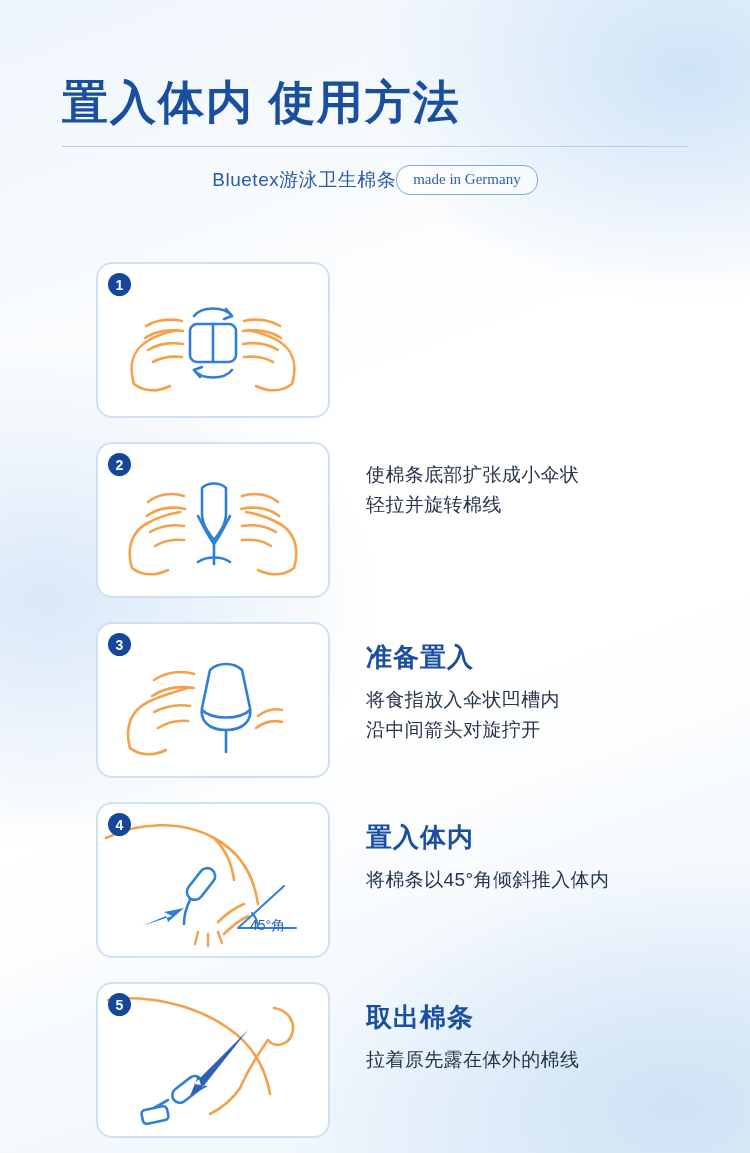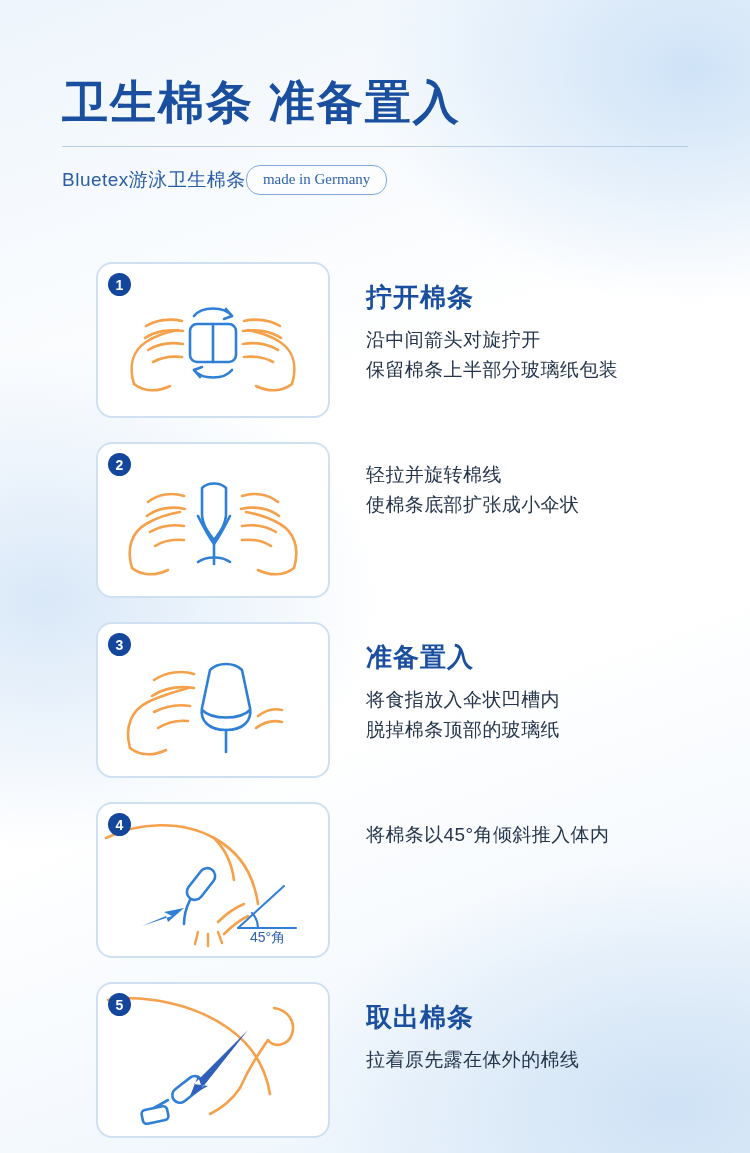--- a/index.html
+++ b/index.html
@@ -42,21 +42,21 @@
   .title-rule {
     margin-top: 16px;
     width: 626px;
     height: 1px;
     background: #b9cee6;
   }
   .subrow {
     margin-top: 18px;
     display: flex;
     align-items: center;
-    justify-content: flex-start;
+    justify-content: center;
     width: 626px;
   }
   .subtitle {
     font-size: 19px;
     color: #2a5ca8;
     letter-spacing: 0.5px;
   }
   .badge {
     border: 1px solid #7fa8d6;
     border-radius: 14px;
@@ -125,30 +125,29 @@
   .step-line {
     font-size: 19px;
     color: #25364c;
     line-height: 1.6;
     letter-spacing: 0.4px;
   }
   .angle-label {
     position: absolute;
     font-size: 14px;
     color: #2f62ab;
-    margin-top: 12px;
   }
 </style>
 </head>
 <body>
 
 <div class="page">
 
   <div class="header">
-    <div class="title">卫生棉条 准备置入</div>
+    <div class="title">置入体内 使用方法</div>
     <div class="title-rule"></div>
     <div class="subrow">
       <div class="subtitle">Bluetex游泳卫生棉条</div>
       <div class="badge">made in Germany</div>
     </div>
   </div>
 
   <div class="steps">
 
     <div class="step">
@@ -172,25 +171,20 @@
           <g fill="none" stroke="#2f7fd6" stroke-width="2.6" stroke-linecap="round" stroke-linejoin="round">
             <rect x="92" y="60" width="46" height="38" rx="7"></rect>
             <path d="M115 60 L115 98"></path>
             <path d="M96 52 C104 42 126 42 134 52"></path>
             <path d="M134 52 L128 45 M134 52 L126 55"></path>
             <path d="M134 106 C126 116 104 116 96 106"></path>
             <path d="M96 106 L102 113 M96 106 L104 103"></path>
           </g>
         </svg>
       </div>
-      <div class="text">
-        <div class="step-title">拧开棉条</div>
-        <div class="step-line">沿中间箭头对旋拧开</div>
-        <div class="step-line">保留棉条上半部分玻璃纸包装</div>
-      </div>
     </div>
 
     <div class="step">
       <div class="illus">
         <div class="step-num">2</div>
         <svg width="230" height="152" viewBox="0 0 230 152">
           <g fill="none" stroke="#f5a04a" stroke-width="2.6" stroke-linecap="round" stroke-linejoin="round">
             <path d="M34 124 C28 104 34 88 48 80 C58 74 70 70 82 68"></path>
             <path d="M50 58 C60 50 74 48 86 52"></path>
             <path d="M49 72 C59 64 74 62 87 65"></path>
@@ -206,22 +200,22 @@
           </g>
           <g fill="none" stroke="#2f7fd6" stroke-width="2.6" stroke-linecap="round" stroke-linejoin="round">
             <path d="M104 44 C110 38 122 38 128 44 L128 70 C128 80 122 88 116 96 C110 88 104 80 104 70 Z"></path>
             <path d="M100 72 C106 84 110 92 116 100 C122 92 126 84 132 72"></path>
             <path d="M116 96 L116 120"></path>
             <path d="M100 118 C108 112 124 112 132 118"></path>
           </g>
         </svg>
       </div>
       <div class="text">
+        <div class="step-line">使棉条底部扩张成小伞状</div>
         <div class="step-line">轻拉并旋转棉线</div>
-        <div class="step-line">使棉条底部扩张成小伞状</div>
       </div>
     </div>
 
     <div class="step">
       <div class="illus">
         <div class="step-num">3</div>
         <svg width="230" height="152" viewBox="0 0 230 152">
           <g fill="none" stroke="#f5a04a" stroke-width="2.6" stroke-linecap="round" stroke-linejoin="round">
             <path d="M32 124 C26 102 34 86 50 78 C62 72 76 68 90 64"></path>
             <path d="M56 56 C68 48 84 46 96 50"></path>
@@ -235,21 +229,21 @@
           <g fill="none" stroke="#2f7fd6" stroke-width="2.6" stroke-linecap="round" stroke-linejoin="round">
             <path d="M112 46 C120 38 136 38 144 46 L152 84 C154 96 146 106 128 106 C110 106 102 96 104 84 Z"></path>
             <path d="M104 86 C114 96 142 96 152 86"></path>
             <path d="M128 106 L128 128"></path>
           </g>
         </svg>
       </div>
       <div class="text">
         <div class="step-title">准备置入</div>
         <div class="step-line">将食指放入伞状凹槽内</div>
-        <div class="step-line">脱掉棉条顶部的玻璃纸</div>
+        <div class="step-line">沿中间箭头对旋拧开</div>
       </div>
     </div>
 
     <div class="step">
       <div class="illus">
         <div class="step-num">4</div>
         <svg width="230" height="152" viewBox="0 0 230 152">
           <g fill="none" stroke="#f5a04a" stroke-width="2.6" stroke-linecap="round" stroke-linejoin="round">
             <path d="M8 34 C40 18 84 16 116 34 C142 48 156 72 160 100"></path>
             <path d="M116 34 C128 46 134 60 136 76"></path>
@@ -268,20 +262,21 @@
           <path d="M44 122 L74 112 L66 108 L86 104 L70 118 L68 112 Z" fill="#2f7fd6"></path>
           <g stroke="#f5a04a" stroke-width="2.4" stroke-linecap="round">
             <path d="M100 128 L97 140"></path>
             <path d="M110 130 L110 142"></path>
             <path d="M120 128 L124 139"></path>
           </g>
         </svg>
         <div class="angle-label" style="left:152px; top:113px;">45°角</div>
       </div>
       <div class="text">
+        <div class="step-title">置入体内</div>
         <div class="step-line">将棉条以45°角倾斜推入体内</div>
       </div>
     </div>
 
     <div class="step">
       <div class="illus">
         <div class="step-num">5</div>
         <svg width="230" height="152" viewBox="0 0 230 152">
           <g fill="none" stroke="#f5a04a" stroke-width="2.6" stroke-linecap="round" stroke-linejoin="round">
             <path d="M10 16 C46 10 96 20 130 44 C156 62 168 86 172 110"></path>

